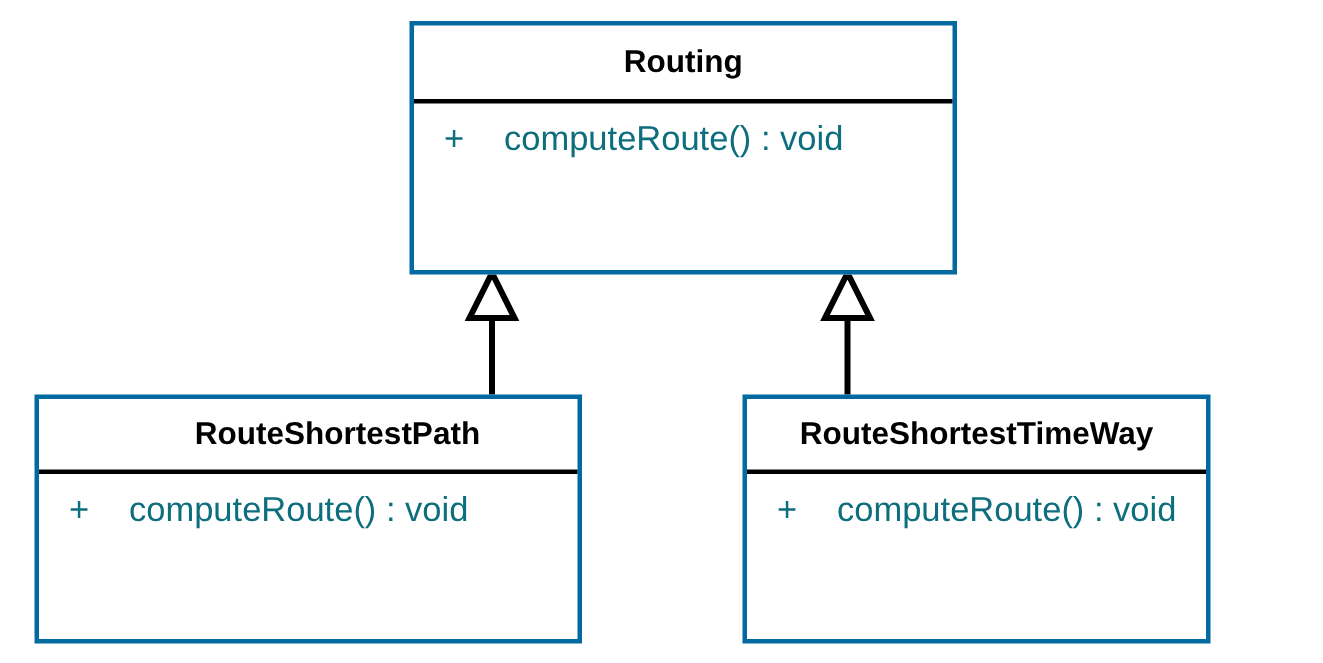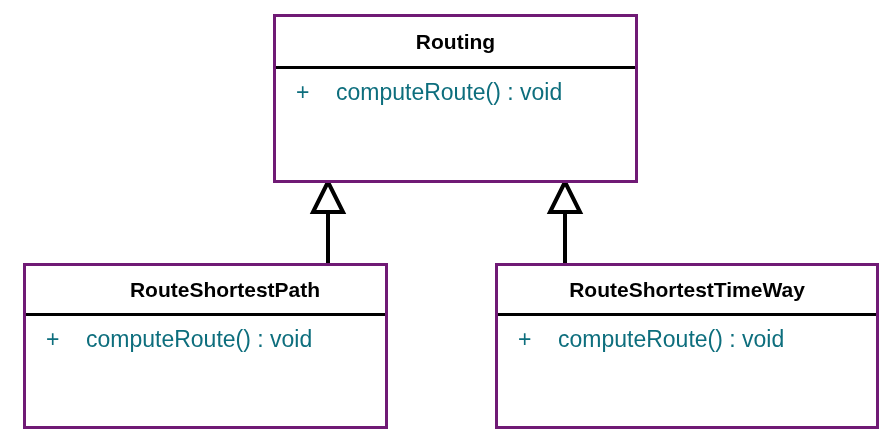--- a/index.html
+++ b/index.html
@@ -18,21 +18,21 @@
     height: 442px;
     background: #ffffff;
     overflow: hidden;
   }
 
   
   .uml-class {
     position: absolute;
     box-sizing: border-box;
     background: #ffffff;
-    border: 3px solid #701a75;
+    border: 3px solid #0369a1;
     z-index: 3;
   }
   .uml-class .class-title {
     box-sizing: border-box;
     width: 100%;
     text-align: center;
     font-weight: bold;
     color: #000000;
     white-space: nowrap;
     border-bottom: 3px solid #000000;
@@ -94,21 +94,21 @@
   }
   #shortest-path-class .class-members {
     font-size: 23px;
     padding-top: 10px;
   }
 
   
   #shortest-time-class {
     left: 495px;
     top: 263px;
-    width: 384px;
+    width: 312px;
     height: 166px;
   }
   #shortest-time-class .class-title {
     height: 50px;
     font-size: 21px;
   }
   #shortest-time-class .class-members {
     font-size: 23px;
     padding-top: 10px;
   }

